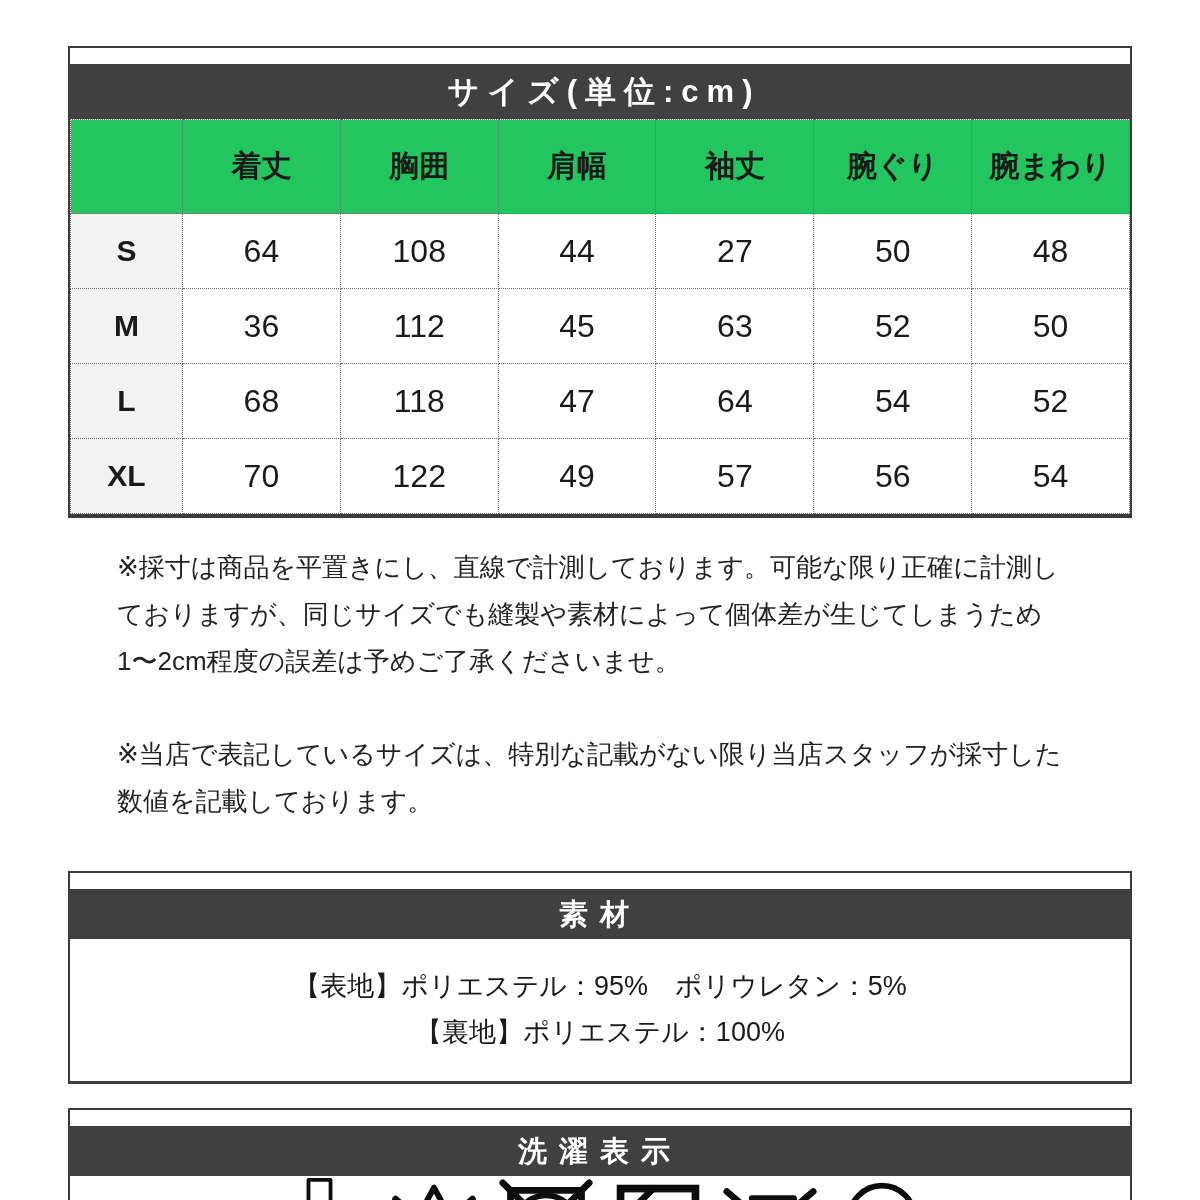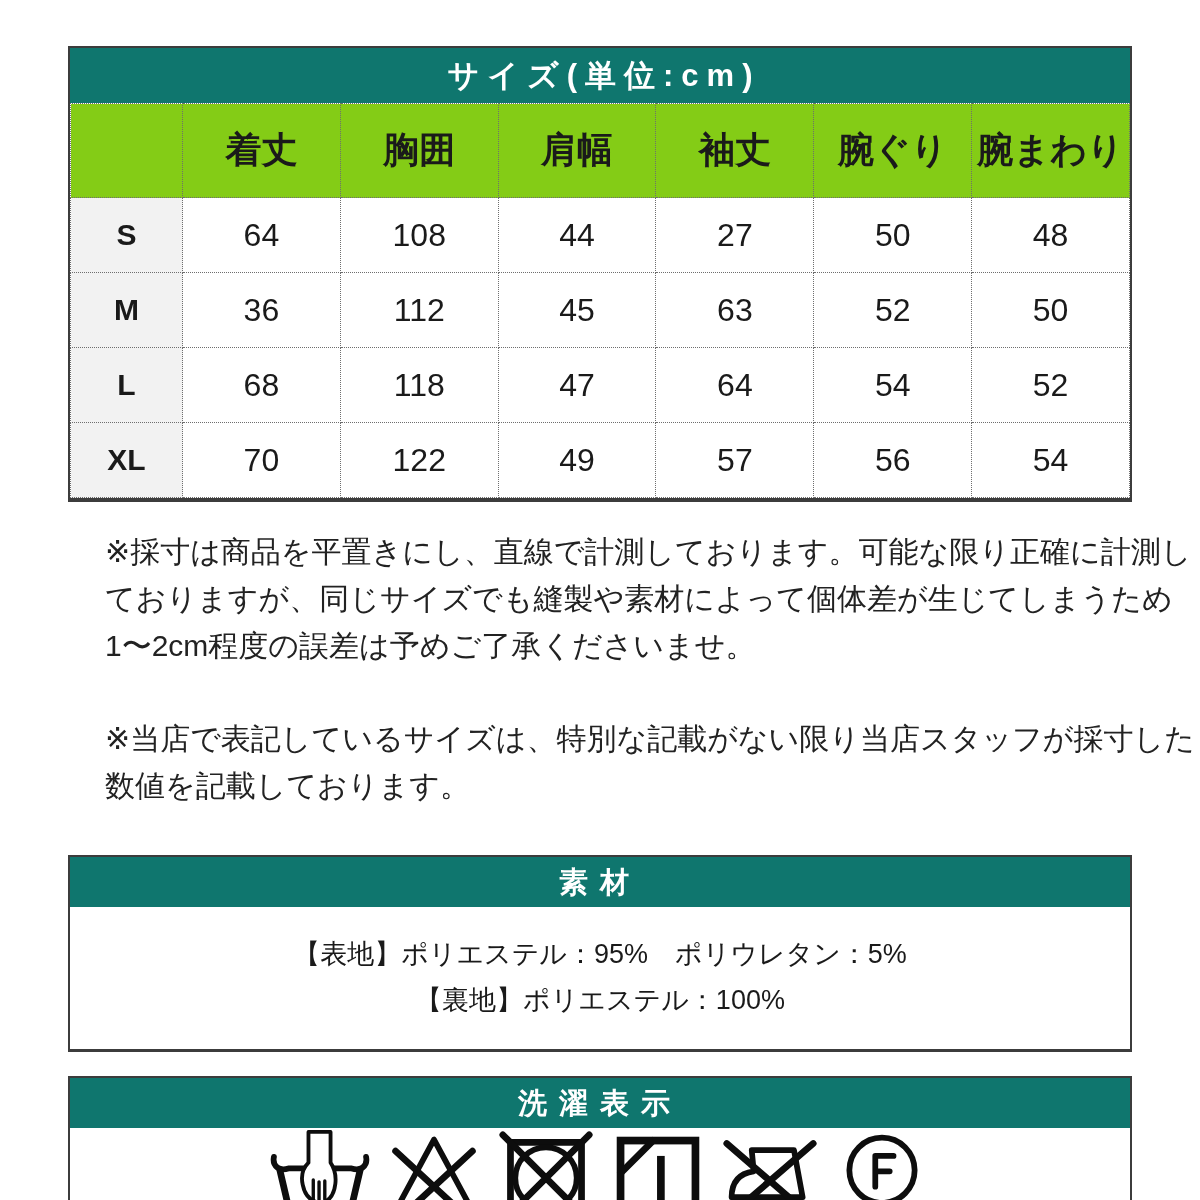--- a/index.html
+++ b/index.html
@@ -6,43 +6,43 @@
   html, body { margin: 0; padding: 0; background: #ffffff; }
   body {
     width: 1200px; height: 1200px;
     font-family: "Liberation Sans", "DejaVu Sans", sans-serif;
     color: #1f1f1f;
   }
   .page { padding: 46px 68px 40px 68px; }
 
   
   .bar {
-    background: #0f766e; color: #ffffff;
-    text-align: center; font-weight: bold;
+    background: #404040; color: #ffffff;
+    text-align: center; font-weight: bold; margin-top: 16px;
   }
   .size-bar   { height: 55px; line-height: 55px; font-size: 31px; letter-spacing: 8px; padding-left: 8px; }
   .small-bar  { height: 50px; line-height: 50px; font-size: 29px; letter-spacing: 12px; padding-left: 0; }
 
   
   .size-block { border: 2px solid #3c3c3c; border-bottom-width: 4px; }
   table.size-table { width: 100%; border-collapse: collapse; table-layout: fixed; }
   .size-table th, .size-table td {
     border: 1px dotted #6e6e6e; text-align: center; vertical-align: middle; padding: 0;
   }
   .size-table thead th {
-    height: 94px; background: #84cc16; font-size: 36px; font-weight: bold; color: #1a1a1a;
+    height: 94px; background: #22c55e; font-size: 30px; font-weight: bold; color: #1a1a1a;
   }
   .size-table tbody th {
     background: #f2f2f2; font-size: 30px; font-weight: bold; color: #1a1a1a;
   }
   .size-table tbody td { height: 75px; font-size: 32px; font-weight: normal; color: #1a1a1a; }
 
   
   .notes { margin: 26px 0 0 37px; }
-  .note  { margin: 0 0 46px 0; font-size: 30px; color: #222; }
+  .note  { margin: 0 0 46px 12px; font-size: 26px; color: #222; }
   .note-line { line-height: 47px; white-space: nowrap; }
 
   
   .info-block { border: 2px solid #3c3c3c; border-bottom-width: 3px; }
   .material-block { margin-top: 16px; }
   .material-content { padding: 24px 0 26px 0; text-align: center; }
   .material-line { font-size: 27px; line-height: 46px; color: #1a1a1a; }
 
   .wash-block { margin-top: 24px; }
   .wash-icons {

